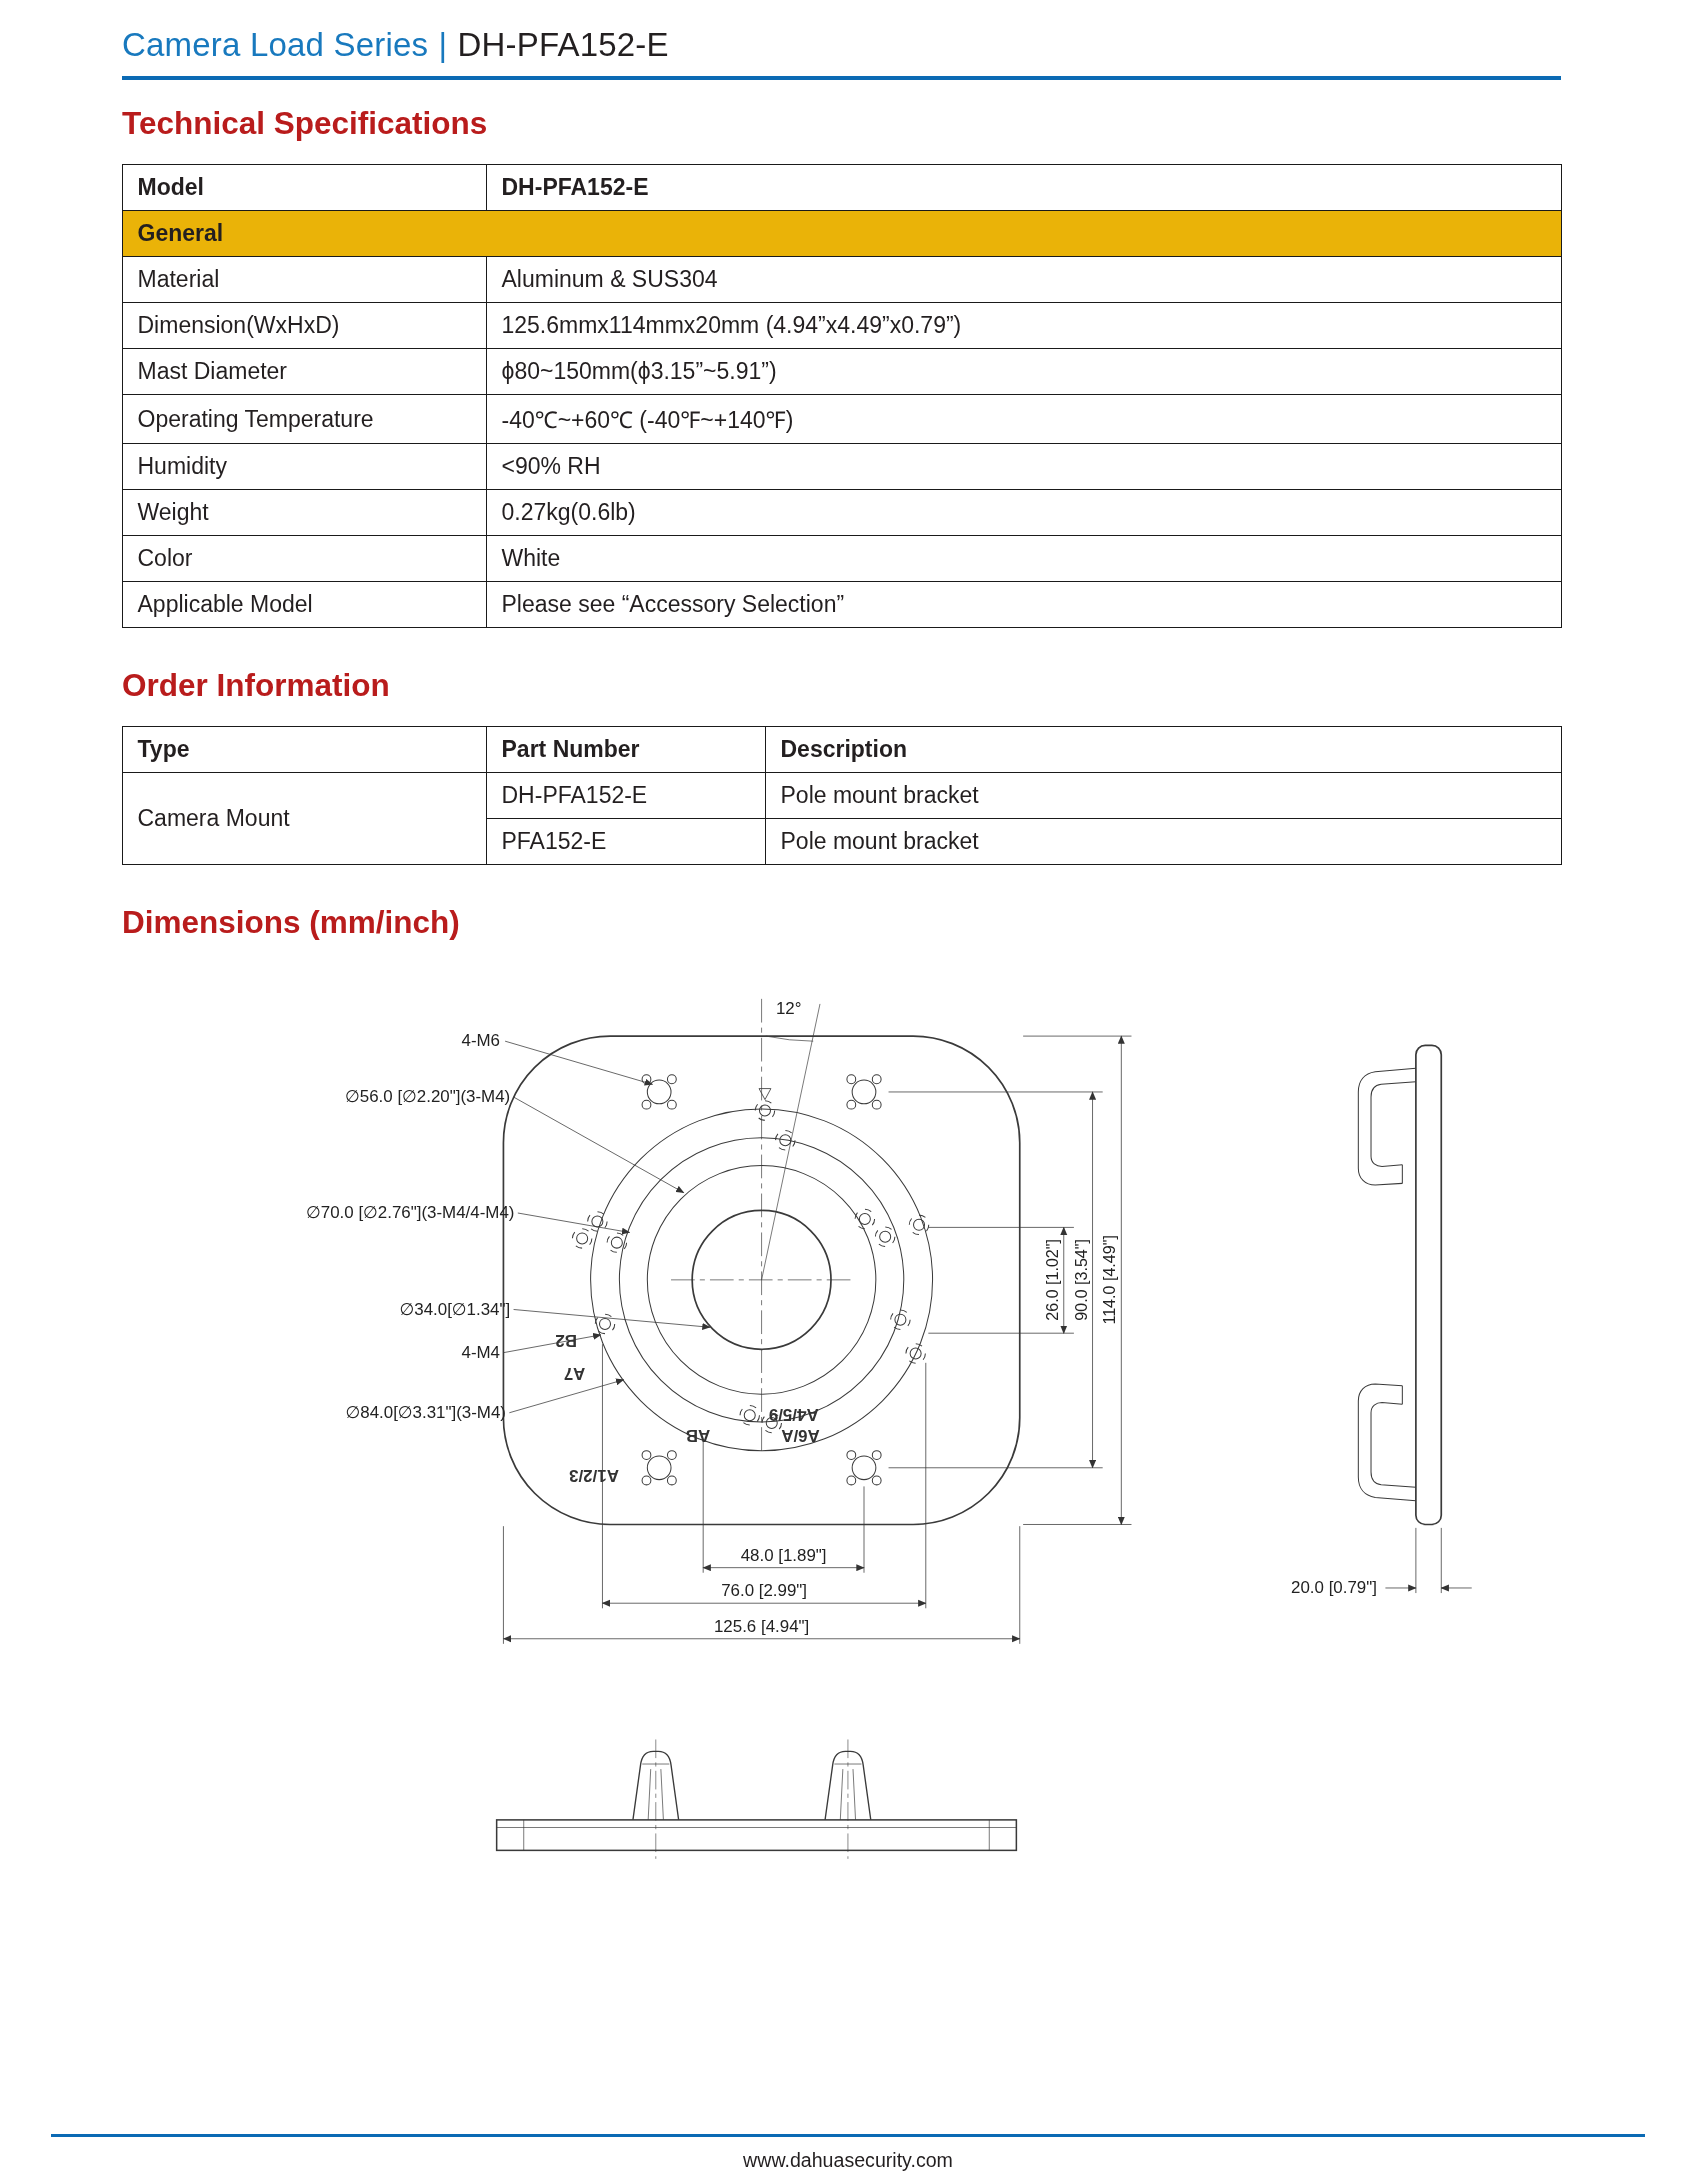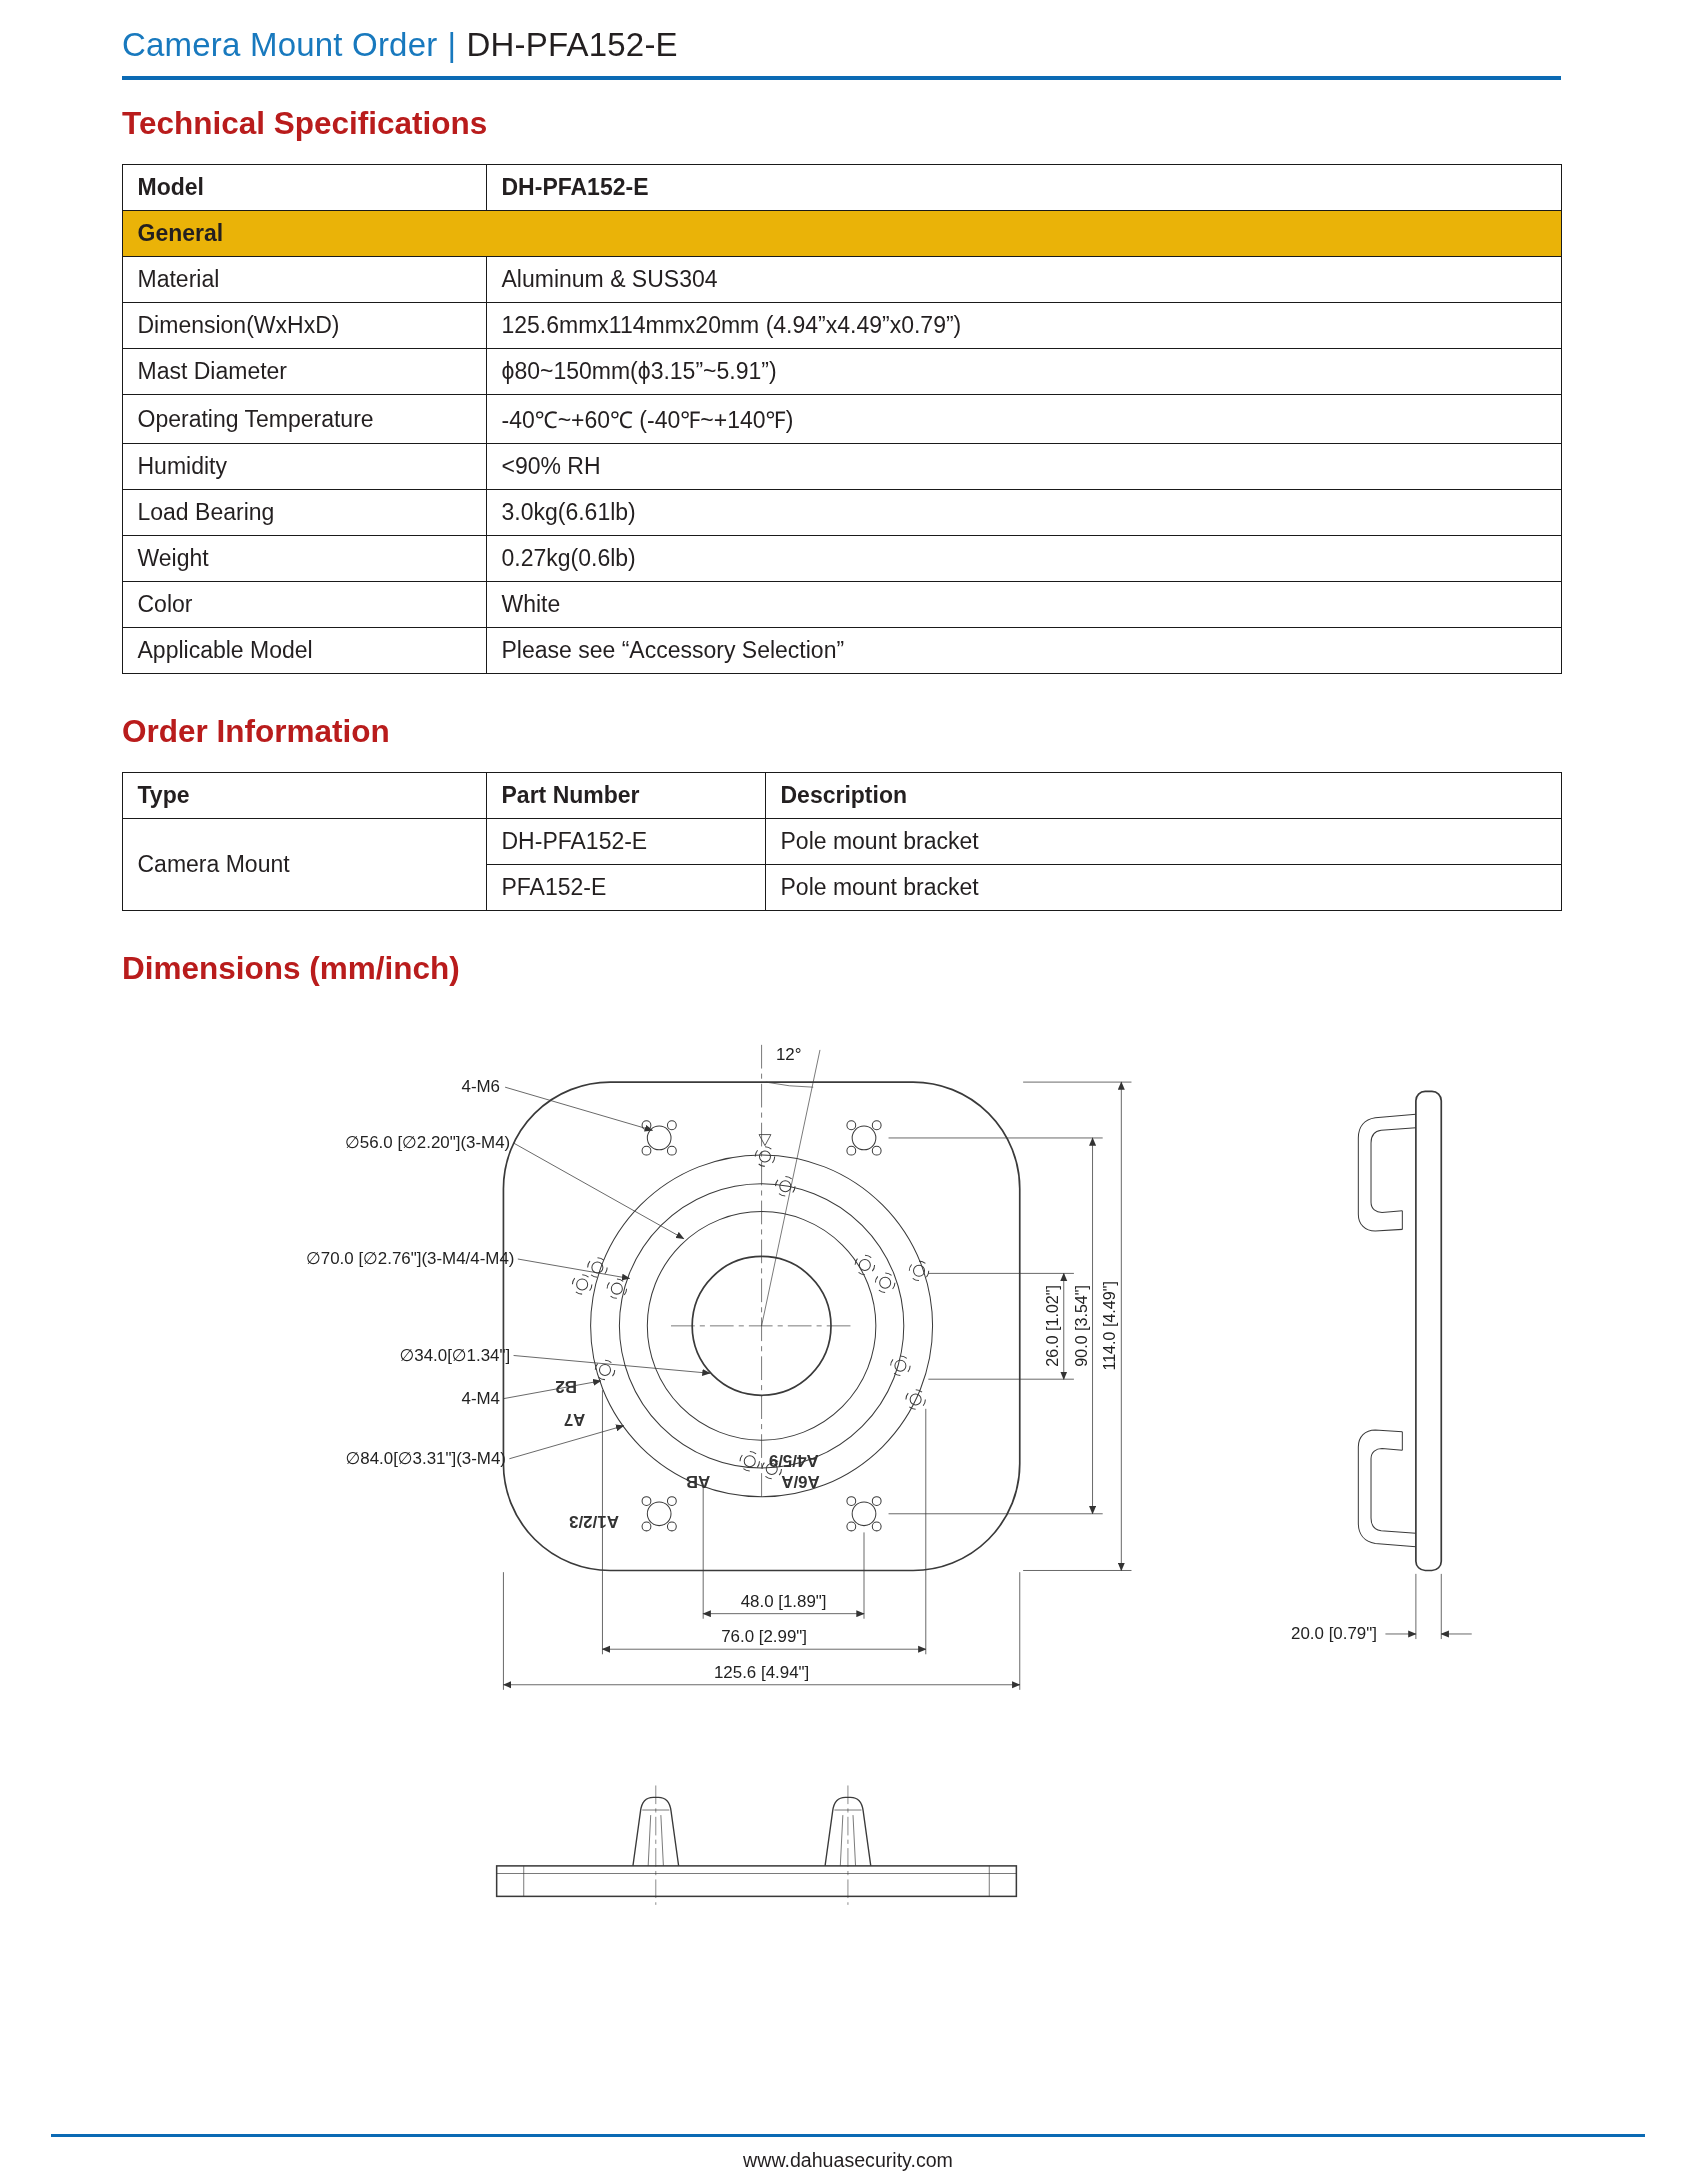--- a/index.html
+++ b/index.html
@@ -33,21 +33,21 @@
   .footer-url { font-size:19.6px; color:#231f20; }
 </style>
 </head>
 <body>
 
 <div class="page">
   <div class="content">
 
     <header>
       <h1 class="doc-title">
-        <span class="t-series">Camera Mount Order</span><span class="t-sep">|</span><span class="t-model">DH-PFA152-E</span>
+        <span class="t-series">Camera Load Series</span><span class="t-sep">|</span><span class="t-model">DH-PFA152-E</span>
       </h1>
       <div class="header-rule"></div>
     </header>
 
     <h2 class="section first">Technical Specifications</h2>
 
     <table class="grid spec">
       <tbody>
         <tr class="head">
           <td class="c1">Model</td>
@@ -68,24 +68,20 @@
           <td class="c1">Mast Diameter</td>
           <td>ϕ80~150mm(ϕ3.15”~5.91”)</td>
         </tr>
         <tr>
           <td class="c1">Operating Temperature</td>
           <td>-40℃~+60℃  (-40℉~+140℉)</td>
         </tr>
         <tr>
           <td class="c1">Humidity</td>
           <td>&lt;90% RH</td>
-        </tr>
-        <tr>
-          <td class="c1">Load Bearing</td>
-          <td>3.0kg(6.61lb)</td>
         </tr>
         <tr>
           <td class="c1">Weight</td>
           <td>0.27kg(0.6lb)</td>
         </tr>
         <tr>
           <td class="c1">Color</td>
           <td>White</td>
         </tr>
         <tr>

